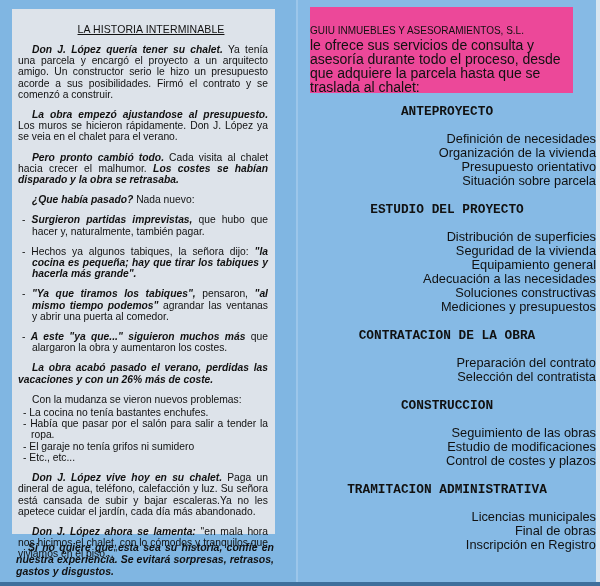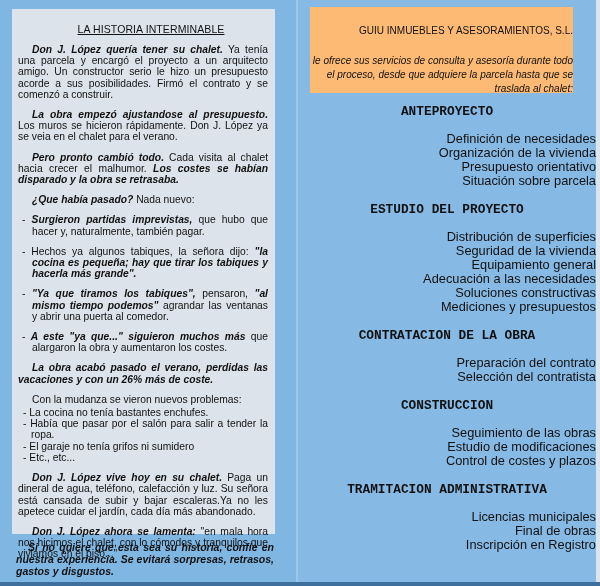--- a/index.html
+++ b/index.html
@@ -33,24 +33,24 @@
   .list { margin-top: 2px; }
   .list div { padding-left: 13px; text-indent: -8px; }
   .closing {
     position: absolute; left: 16px; top: 541px; width: 258px;
     font-size: 10.5px; line-height: 12px; font-weight: bold; font-style: italic;
     text-align: justify; text-indent: 12px;
   }
 
   .company-box {
     position: absolute; left: 310px; top: 7px; width: 263px; height: 86px;
-    background: #fdba74; text-align: right;
+    background: #ec4899; text-align: left;
   }
   .company-name { font-size: 10px; margin-top: 18px; }
-  .company-text { font-size: 10px; line-height: 14px; margin-top: 18px; font-style: italic; }
+  .company-text { font-size: 14px; line-height: 14px; margin-top: 2px; }
 
   .services { position: absolute; left: 298px; top: 104px; width: 298px; text-align: center; }
   .sec-title { font-weight: bold; font-size: 12.8px; margin-top: 0; font-family: Liberation Mono, monospace; }
   .sec-items { font-size: 12.8px; line-height: 14px; margin-top: 13px; text-align: right; }
   .sec { margin-bottom: 14px; }
 </style>
 </head>
 <body>
 
 <div class="panel panel-left"></div>

